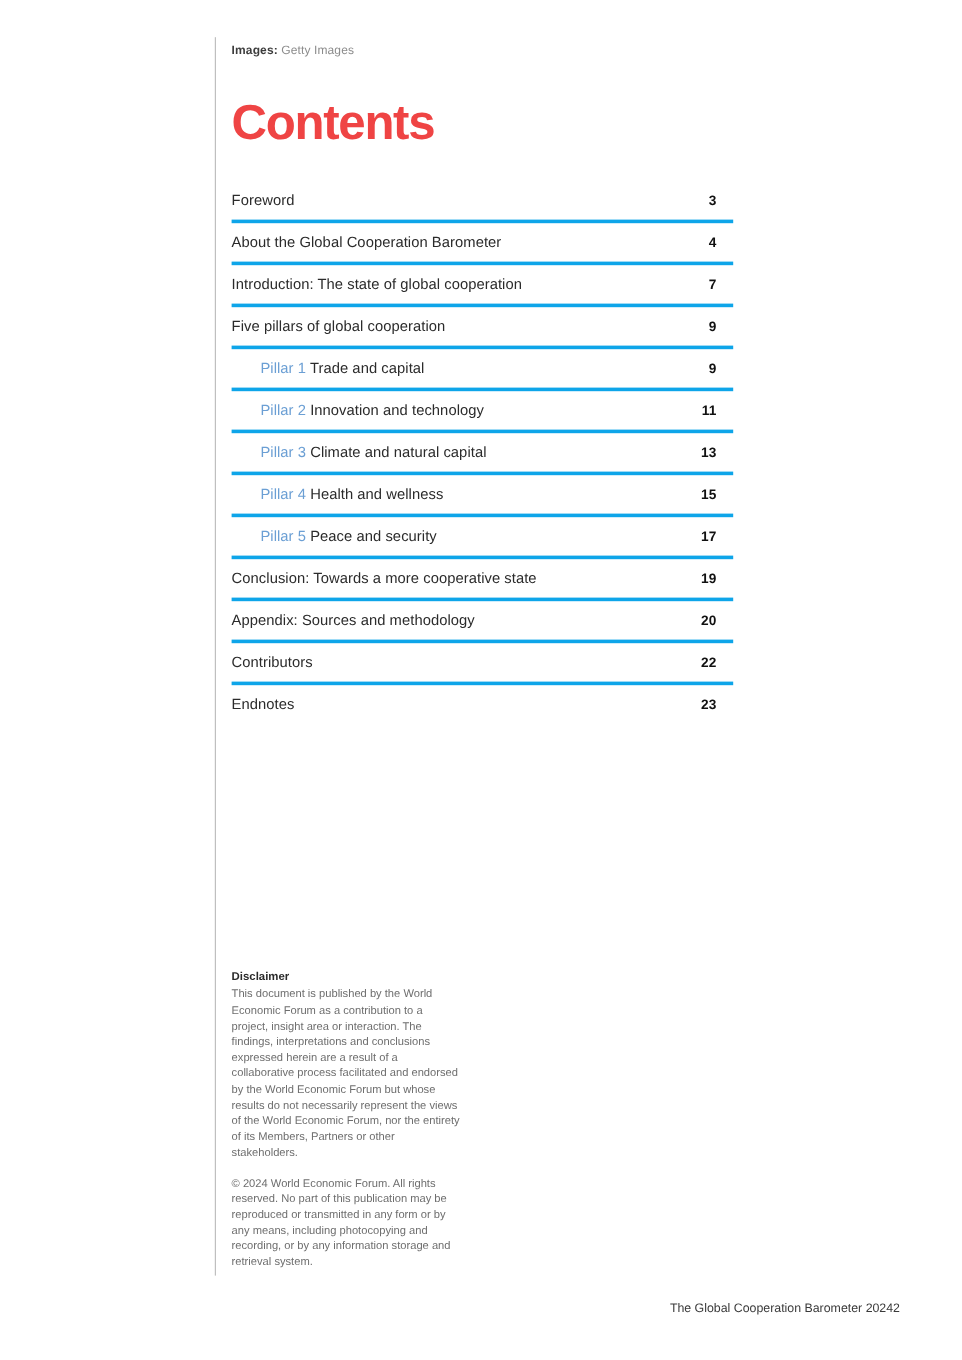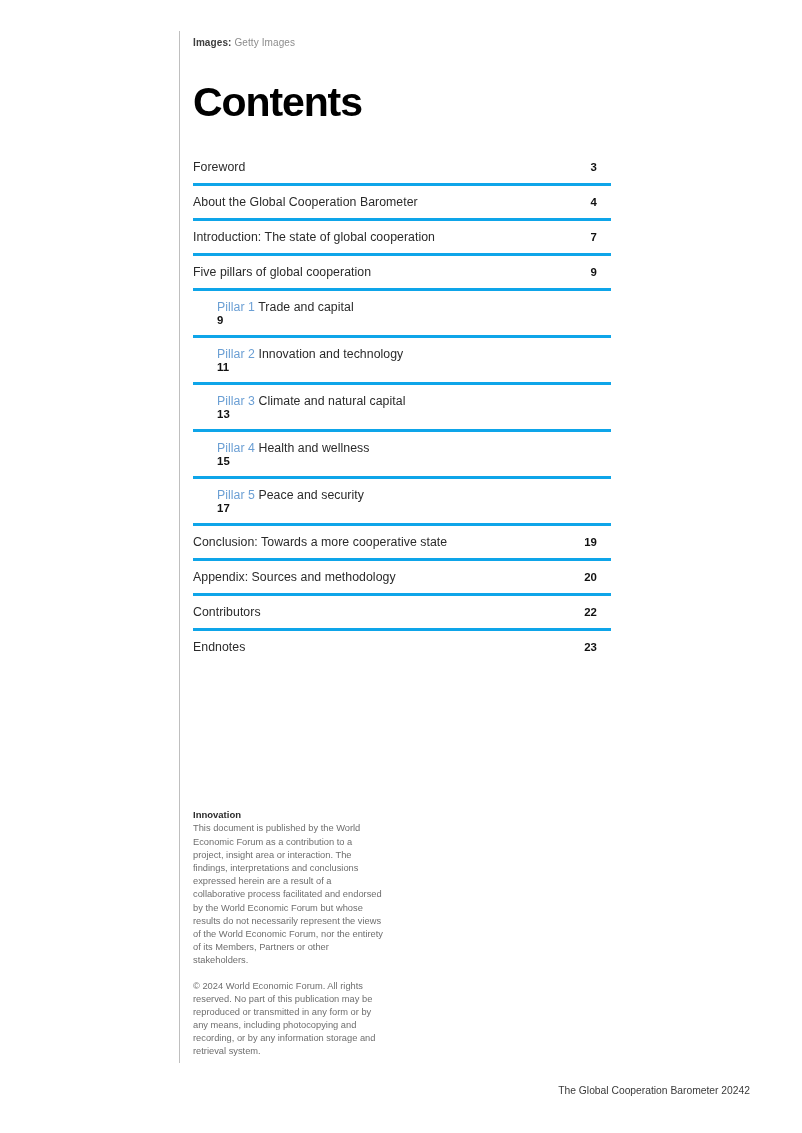--- a/index.html
+++ b/index.html
@@ -42,21 +42,21 @@
   }
   .credit b {
     color: #3d3d3d;
     font-weight: 700;
   }
 
   h1.page-title {
     font-size: 41px;
     font-weight: 700;
     letter-spacing: -1.1px;
-    color: #000000;
+    color: #ef4444;
     margin: 33px 0 0 0;
     line-height: 1.05;
   }
 
   .toc {
     margin-top: 30px;
     width: 418px;
   }
   .toc-row {
     display: flex;
@@ -71,21 +71,20 @@
   .toc-row:first-child { border-top: none; padding-top: 6px; }
   .toc-row .label { white-space: nowrap; }
   .toc-row .page {
     font-size: 11.4px;
     font-weight: 700;
     color: #111;
     padding-right: 14px;
   }
   .toc-row.sub {
     padding-left: 24px;
-    flex-direction: column;
   }
   .toc-row.sub .label { color: #2b2b2b; }
   .pillar-tag {
     color: #6b9fd4;
   }
 
   .disclaimer {
     position: absolute;
     left: 193px;
     top: 808px;
@@ -202,21 +201,21 @@
 
     <div class="toc-row">
       <span class="label">Endnotes</span>
       <span class="page">23</span>
     </div>
 
   </div>
 </div>
 
 <div class="disclaimer">
-  <div class="dtitle">Innovation</div>
+  <div class="dtitle">Disclaimer</div>
   <p>This document is published by the World Economic Forum as a contribution to a project, insight area or interaction. The findings, interpretations and conclusions expressed herein are a result of a collaborative process facilitated and endorsed by the World Economic Forum but whose results do not necessarily represent the views of the World Economic Forum, nor the entirety of its Members, Partners or other stakeholders.</p>
   <p class="copy">© 2024 World Economic Forum. All rights reserved. No part of this publication may be reproduced or transmitted in any form or by any means, including photocopying and recording, or by any information storage and retrieval system.</p>
 </div>
 
 <div class="footer">
   <div class="footer-inner">
     <span>The Global Cooperation Barometer 2024</span>
     <span class="footer-page">2</span>
   </div>
 </div>

